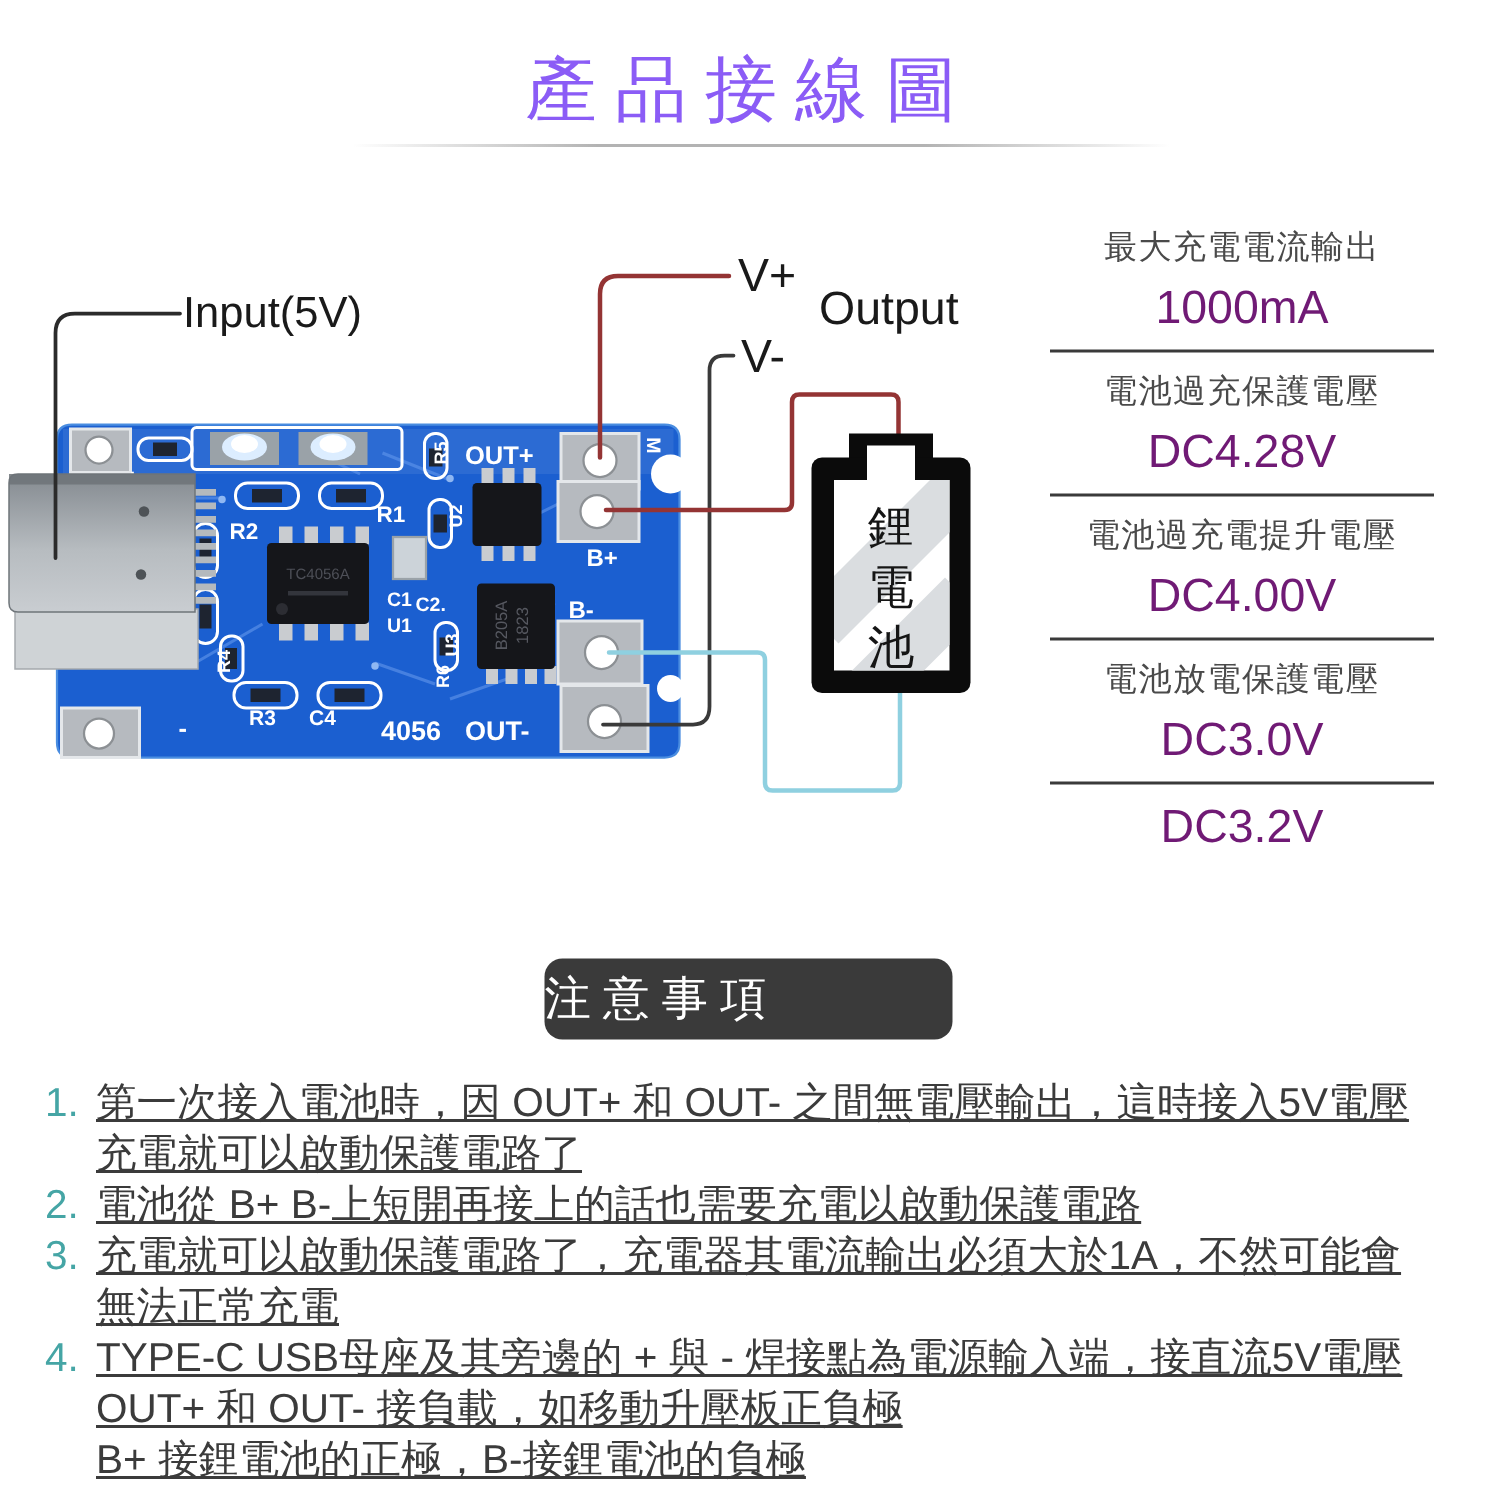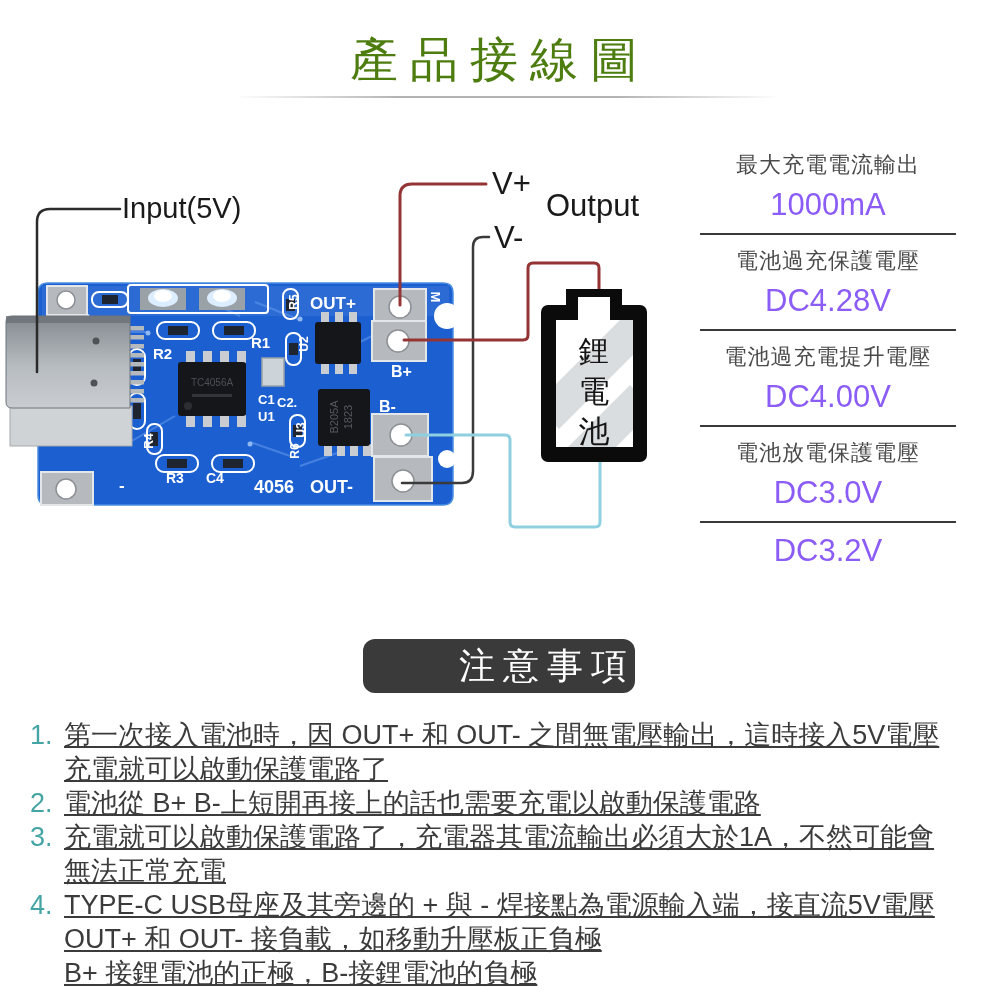--- a/index.html
+++ b/index.html
@@ -3,38 +3,38 @@
 <meta charset="utf-8">
 <style>
   html,body{margin:0;padding:0;background:#ffffff;}
   .page{
     position:relative;width:1000px;height:1000px;background:#ffffff;overflow:hidden;
     font-family:"Liberation Sans","DejaVu Sans",sans-serif;
   }
   
   .page-title{
     position:absolute;top:28px;left:0;width:1000px;margin:0;
-    text-align:center;font-size:48px;font-weight:400;color:#4d7c0f;letter-spacing:12px;
+    text-align:center;font-size:48px;font-weight:400;color:#8b5cf6;letter-spacing:12px;
   }
   .title-divider{
     position:absolute;top:96px;left:235px;width:545px;height:2px;
     background:linear-gradient(to right,rgba(180,180,180,0),#b3b3b3 30%,#b3b3b3 70%,rgba(180,180,180,0));
   }
   
   .diagram-svg{position:absolute;left:0;top:0;pointer-events:none;}
   
   .specs{position:absolute;left:690px;top:147px;width:276px;text-align:center;}
   .spec-label{font-size:22px;line-height:36px;color:#4a4a4a;letter-spacing:1px;white-space:nowrap;}
-  .spec-value{font-size:31px;line-height:40px;margin-top:2px;color:#8b5cf6;}
+  .spec-value{font-size:31px;line-height:40px;margin-top:2px;color:#701a75;}
   .spec-divider{height:2px;background:#3a3a3a;margin:8px auto;width:256px;}
   
   .notice-box{
     position:absolute;left:363px;top:639px;width:272px;height:54px;
     background:#3a3a3a;border-radius:12px;color:#ffffff;
-    font-size:36px;letter-spacing:8px;text-align:right;line-height:54px;
+    font-size:31px;letter-spacing:8px;text-align:left;line-height:54px;
   }
   
   .notes{position:absolute;left:30px;top:718px;width:960px;}
   .note{position:relative;padding-left:34px;color:#3b3b3b;font-size:27px;line-height:34px;}
   .note-num{position:absolute;left:0;top:0;color:#45a5a5;}
   .note-line{white-space:nowrap;text-decoration:underline;}
 </style>
 </head>
 <body>
 

